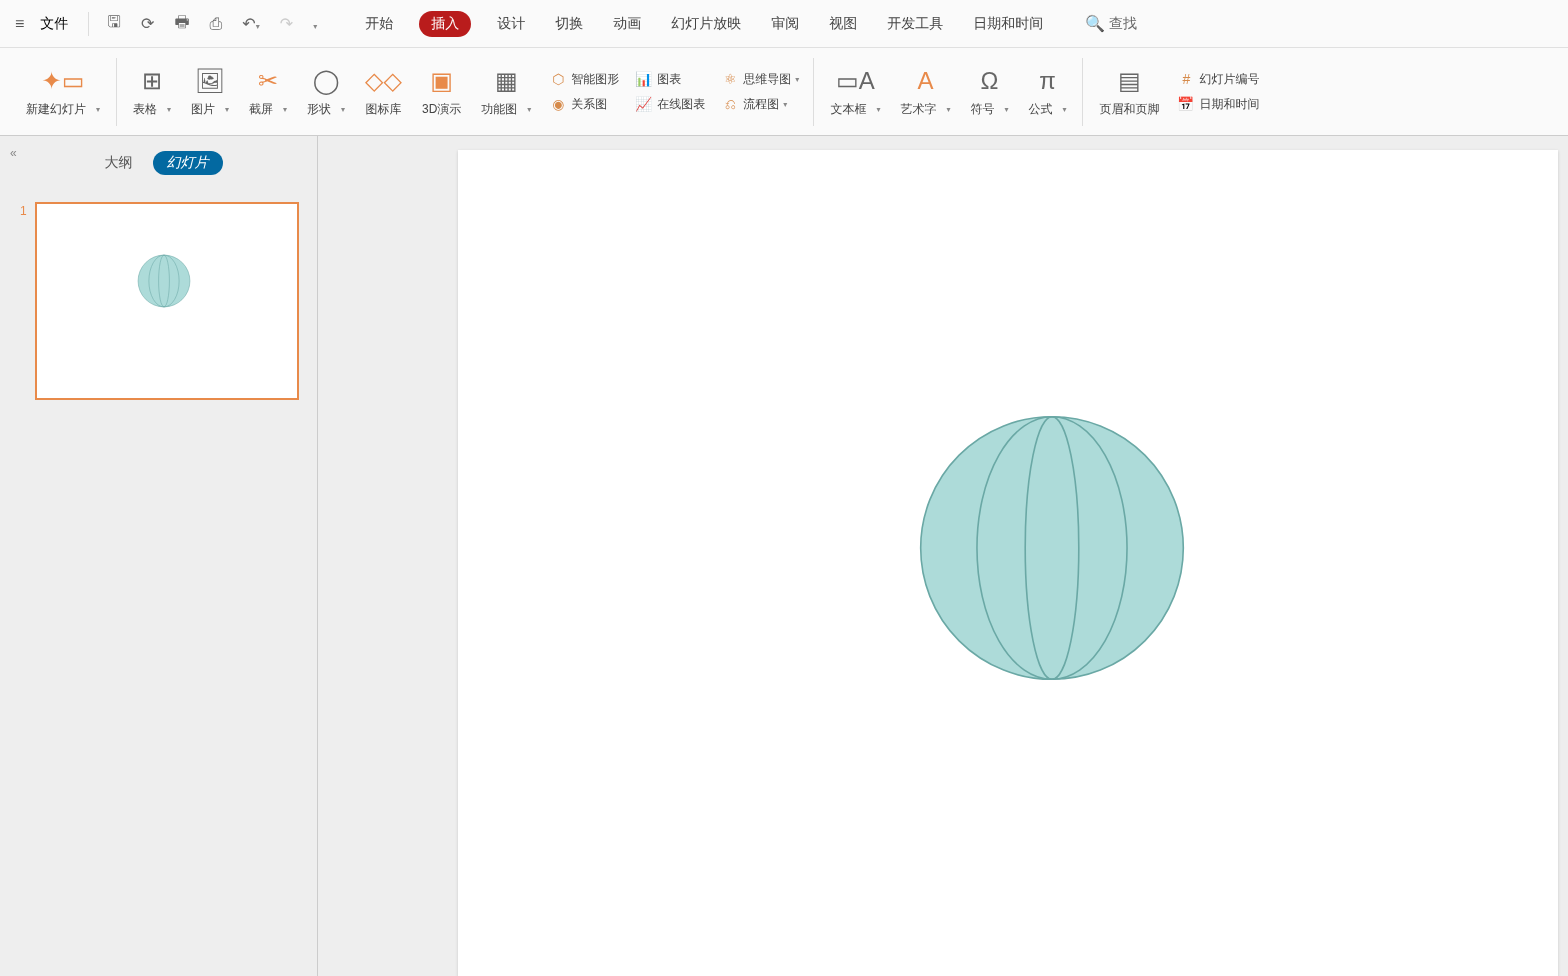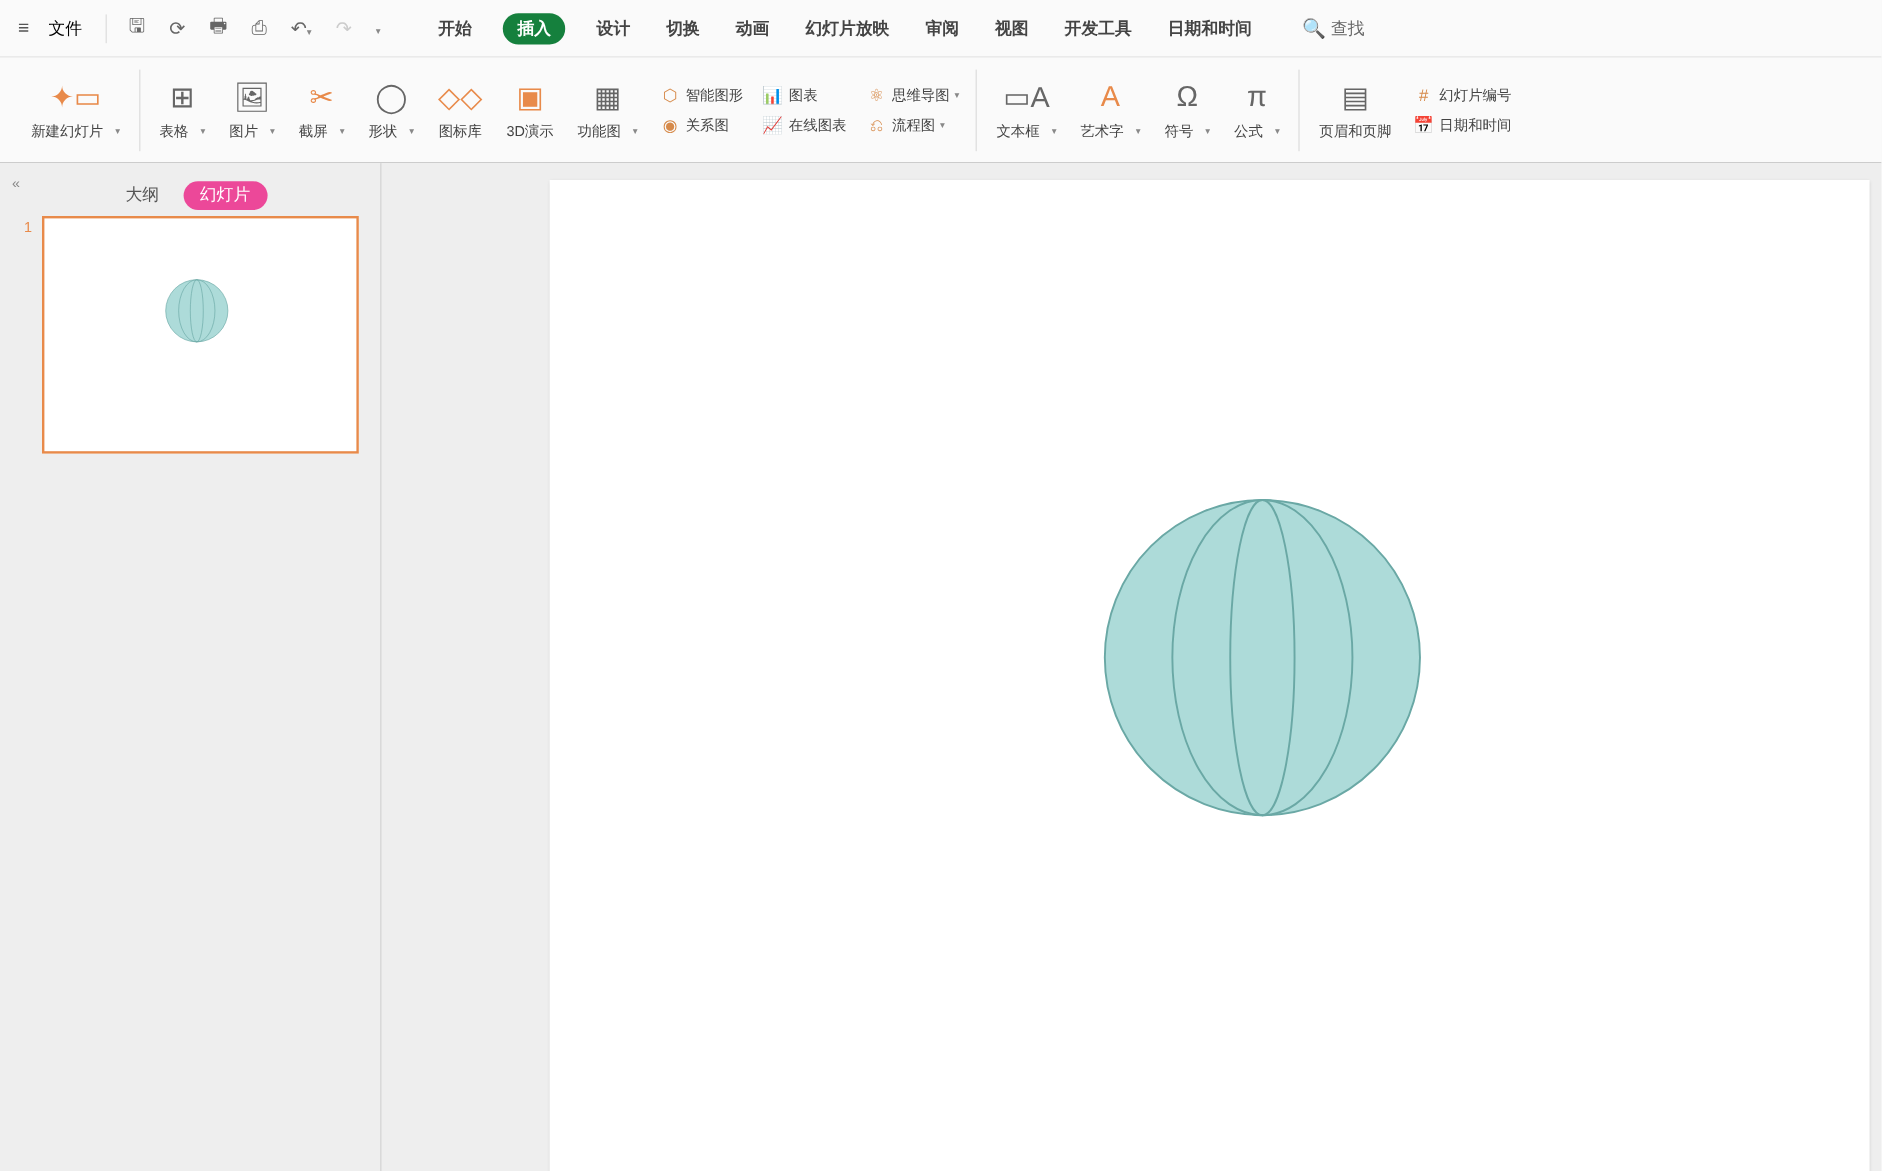--- a/index.html
+++ b/index.html
@@ -19,23 +19,23 @@
     .menu-file { font-size: 14px; color: #000000; padding: 4px 8px; cursor: pointer; }
     .menu-divider { width: 1px; height: 24px; background: #ddd; margin: 0 4px; }
     .quick-btn { color: #666; font-size: 16px; padding: 2px 6px; cursor: pointer; }
     
     .tabs-container {
       display: flex;
       gap: 22px;
       margin-left: 30px;
       align-items: center;
     }
-    .tab-item { font-size: 14px; color: #444; padding: 6px 4px; cursor: pointer; font-weight: bold; }
+    .tab-item { font-size: 14px; color: #444; padding: 6px 4px; cursor: pointer; }
     .tab-item.active { 
-      background: #15803d; 
+      background: #b91c1c; 
       color: #fff; 
       padding: 4px 12px; 
       border-radius: 14px;
     }
     .search-area { display: flex; align-items: center; gap: 4px; margin-left: 30px; color: #666; }
     
     .ribbon {
       height: 88px;
       background: #fafafa;
       border-bottom: 1px solid #ccc;
@@ -76,23 +76,23 @@
     }
     
     .left-panel {
       width: 318px;
       background: #eeeeee;
       border-right: 1px solid #ccc;
       padding: 10px 12px;
       position: relative;
     }
     .panel-collapse { position: absolute; top: 10px; left: 10px; color: #888; cursor: pointer; font-size: 12px; }
-    .panel-tabs { display: flex; gap: 10px; justify-content: center; margin-top: 4px; margin-bottom: 4px; align-items: center; }
+    .panel-tabs { display: flex; gap: 10px; justify-content: center; margin-top: 4px; margin-bottom: 26px; align-items: center; }
     .panel-tab { font-size: 14px; color: #555; padding: 4px 10px; cursor: pointer; }
-    .panel-tab.active { background: #ec4899; color: #fff; border-radius: 12px; padding: 3px 14px; }
+    .panel-tab.active { background: #0369a1; color: #fff; border-radius: 12px; padding: 3px 14px; font-style: italic; }
     
     .thumb-container { display: flex; gap: 8px; padding-left: 8px; }
     .thumb-number { font-size: 12px; color: #e88a4a; padding-top: 2px; }
     .slide-thumb {
       width: 264px;
       height: 198px;
       background: #fff;
       border: 2px solid #e88a4a;
       position: relative;
     }

